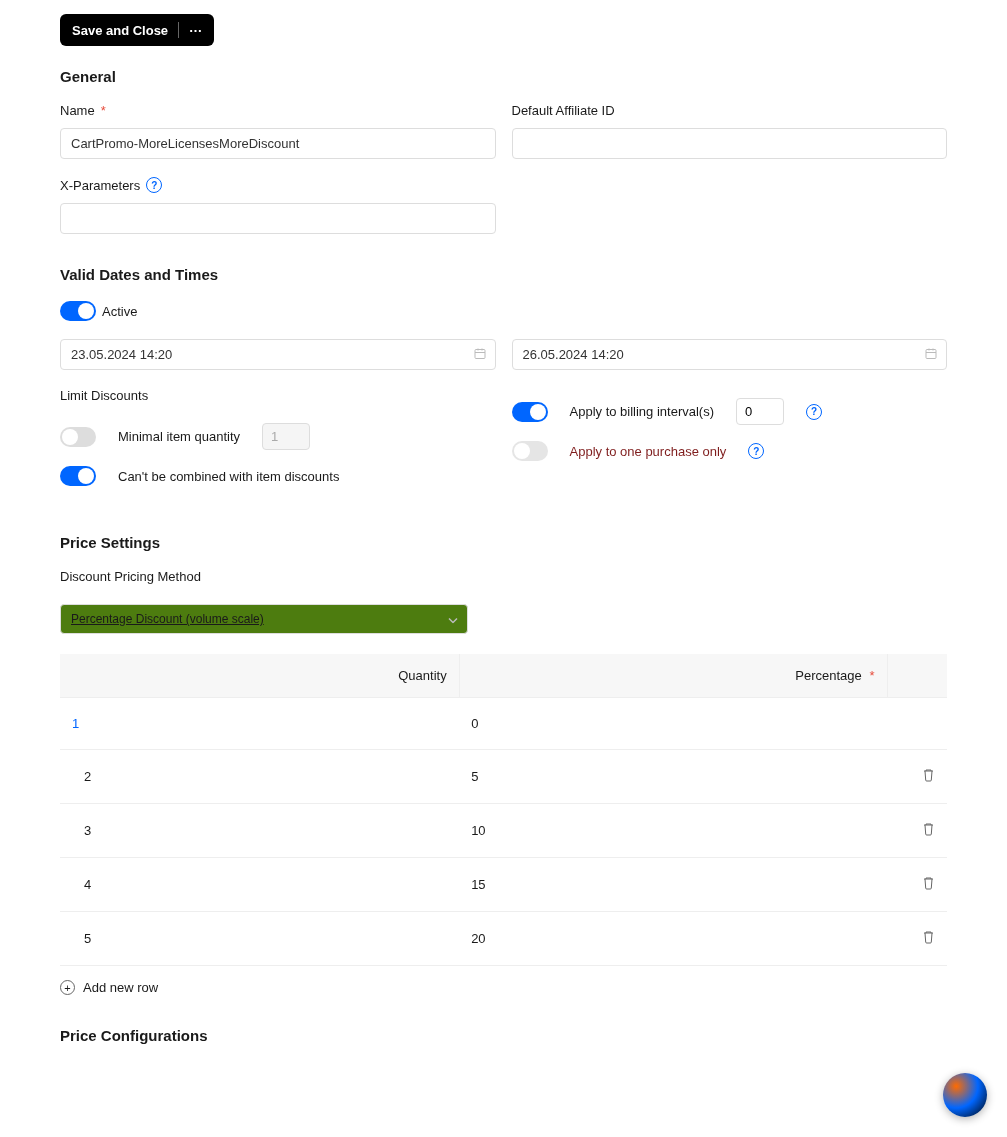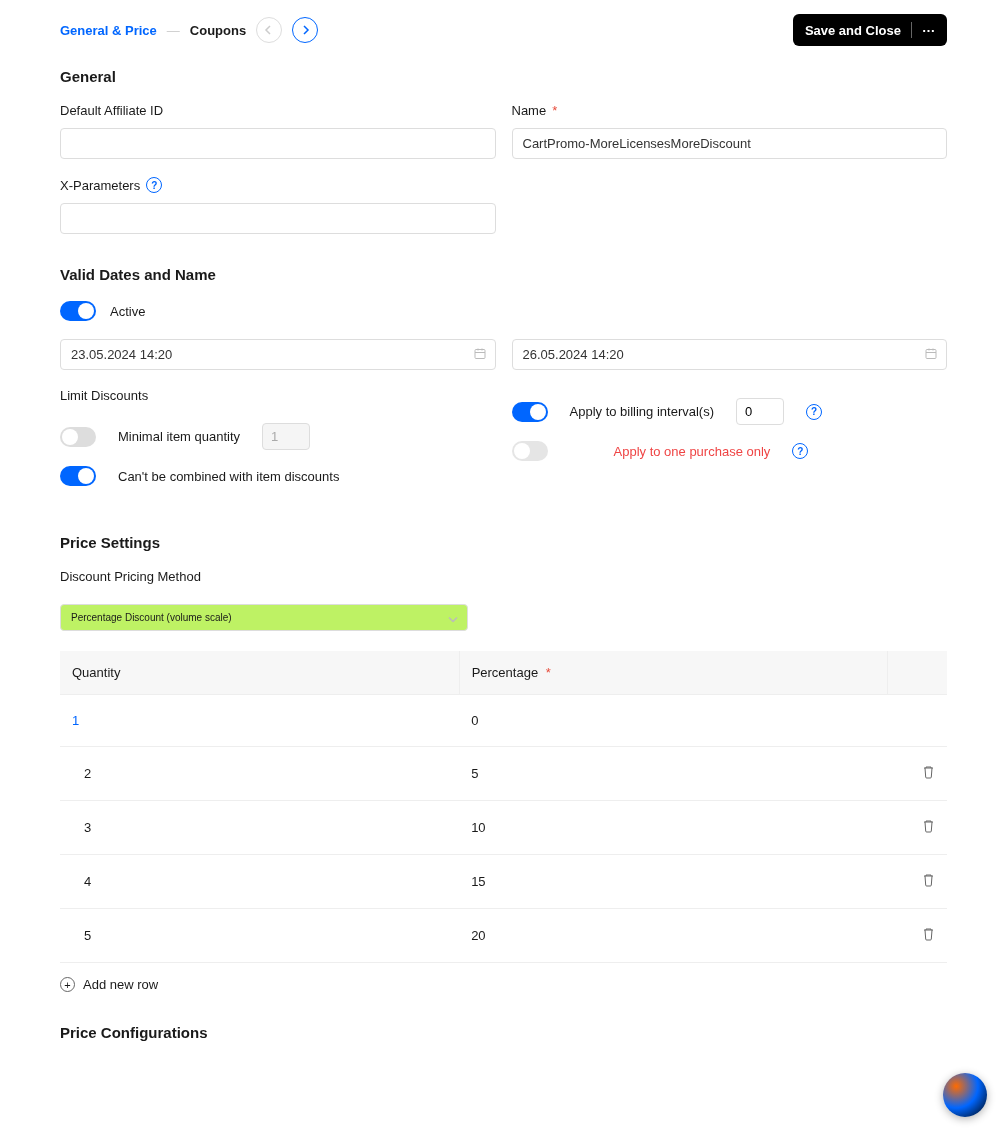--- a/index.html
+++ b/index.html
@@ -41,59 +41,59 @@
     .input {
       border: 1px solid #ddd; border-radius: 4px;
       padding: 7px 10px; font-size: 13px; color: #333;
       background: #fff; width: 100%;
     }
     .date-input { position: relative; }
     .date-input .cal-icon {
       position: absolute; right: 10px; top: 50%;
       transform: translateY(-50%); color: #bbb;
     }
-    .toggle-row { display: flex; align-items: center; gap: 14px; margin-bottom: 18px; }
+    .toggle-row { display: flex; align-items: center; gap: 6px; margin-bottom: 18px; }
     .toggle {
       width: 36px; height: 20px; border-radius: 10px;
       background: #ddd; position: relative; cursor: pointer;
     }
     .toggle.on { background: #0066ff; }
     .toggle.disabled { background: #e5e5e5; cursor: default; }
     .toggle .knob {
       width: 16px; height: 16px; border-radius: 50%;
       background: #fff; position: absolute; top: 2px; left: 2px;
       transition: left 0.2s;
     }
     .toggle.on .knob { left: 18px; }
     .toggle-label { font-size: 13px; }
-    .toggle-label.muted { color: #ef4444; margin-left: 44px; }
+    .toggle-label.muted { color: #7f1d1d; }
     .small-input {
       width: 48px; border: 1px solid #ddd; border-radius: 4px;
       padding: 5px 8px; font-size: 13px; text-align: left;
     }
     .small-input.disabled { background: #f5f5f5; color: #aaa; }
     .help-icon {
       width: 16px; height: 16px; border-radius: 50%;
       border: 1.5px solid #0066ff; color: #0066ff;
       display: inline-flex; align-items: center; justify-content: center;
       font-size: 10px; font-weight: bold; cursor: pointer;
     }
     .select-wrap { position: relative; width: 408px; }
     .select {
       border: 1px solid #ddd; border-radius: 4px;
-      padding: 7px 30px 7px 10px; font-size: 10px;
-      background: #bef264; width: 100%; cursor: pointer;
+      padding: 7px 30px 7px 10px; font-size: 12px;
+      background: #4d7c0f; width: 100%; cursor: pointer; text-decoration: underline;
     }
     .select-caret {
       position: absolute; right: 10px; top: 50%;
       transform: translateY(-50%); color: #bbb; pointer-events: none;
     }
     .table { width: 100%; border-collapse: collapse; margin-top: 20px; }
     .table thead th {
-      background: #f7f7f7; padding: 14px 12px; text-align: left;
+      background: #f7f7f7; padding: 14px 12px; text-align: right;
       font-weight: 400; font-size: 13px; color: #1a1a1a;
       border-bottom: 1px solid #eee;
     }
     .table thead th:first-child { border-right: 1px solid #eee; }
     .table thead th:nth-child(2) { border-right: 1px solid #eee; }
     .table tbody td {
       padding: 18px 12px; border-bottom: 1px solid #eee;
       font-size: 13px;
     }
     .table tbody tr:first-child td { color: #0066ff; }
@@ -120,67 +120,52 @@
       width: 44px; height: 44px; border-radius: 50%;
       background: radial-gradient(circle at 30% 30%, #ff6b00, #0066ff, #000);
       cursor: pointer; box-shadow: 0 2px 8px rgba(0,0,0,0.3);
     }
   </style>
 </head>
 <body>
 
 <div class="container">
   <div class="topbar">
-    <div class="breadcrumb">
-      <span class="bc-item active">General &amp; Price</span>
-      <span class="bc-sep">—</span>
-      <span class="bc-item">Coupons</span>
-      <div class="nav-circle">
-        <svg viewBox="0 0 10 10">
-            <path d="M6 1L2 5l4 4" stroke="#ccc" stroke-width="1.5" fill="none"></path>
-          </svg>
-      </div>
-      <div class="nav-circle next">
-        <svg viewBox="0 0 10 10">
-            <path d="M4 1l4 4-4 4" stroke="#0066ff" stroke-width="1.5" fill="none"></path>
-          </svg>
-      </div>
-    </div>
     <button class="save-btn">
       <span>Save and Close</span>
       <span class="divider-v"></span>
       <span>⋯</span>
     </button>
   </div>
 
   <div class="section-title">General</div>
   <div class="row">
     <div class="field">
-      <div class="label">Default Affiliate ID</div>
-      <input class="input" value="" style="">
-    </div>
-    <div class="field">
       <div class="label">
         <span>Name</span>
         <span class="req">*</span>
       </div>
       <input class="input" value="CartPromo-MoreLicensesMoreDiscount" style="">
+    </div>
+    <div class="field">
+      <div class="label">Default Affiliate ID</div>
+      <input class="input" value="" style="">
     </div>
   </div>
   <div class="row">
     <div class="field" style="flex:0 0 calc(50% - 8px)">
       <div class="label">
         <span>X-Parameters</span>
         <span class="help-icon">?</span>
       </div>
       <input class="input" style="">
     </div>
   </div>
 
-  <div class="section-title section-gap">Valid Dates and Name</div>
+  <div class="section-title section-gap">Valid Dates and Times</div>
   <div class="toggle-row">
     <div class="toggle on">
         <div class="knob"></div>
       </div>
     <span class="toggle-label">Active</span>
   </div>
   <div class="row">
     <div class="field">
       <div class="date-input">
         <input class="input" value="23.05.2024 14:20" style="">

